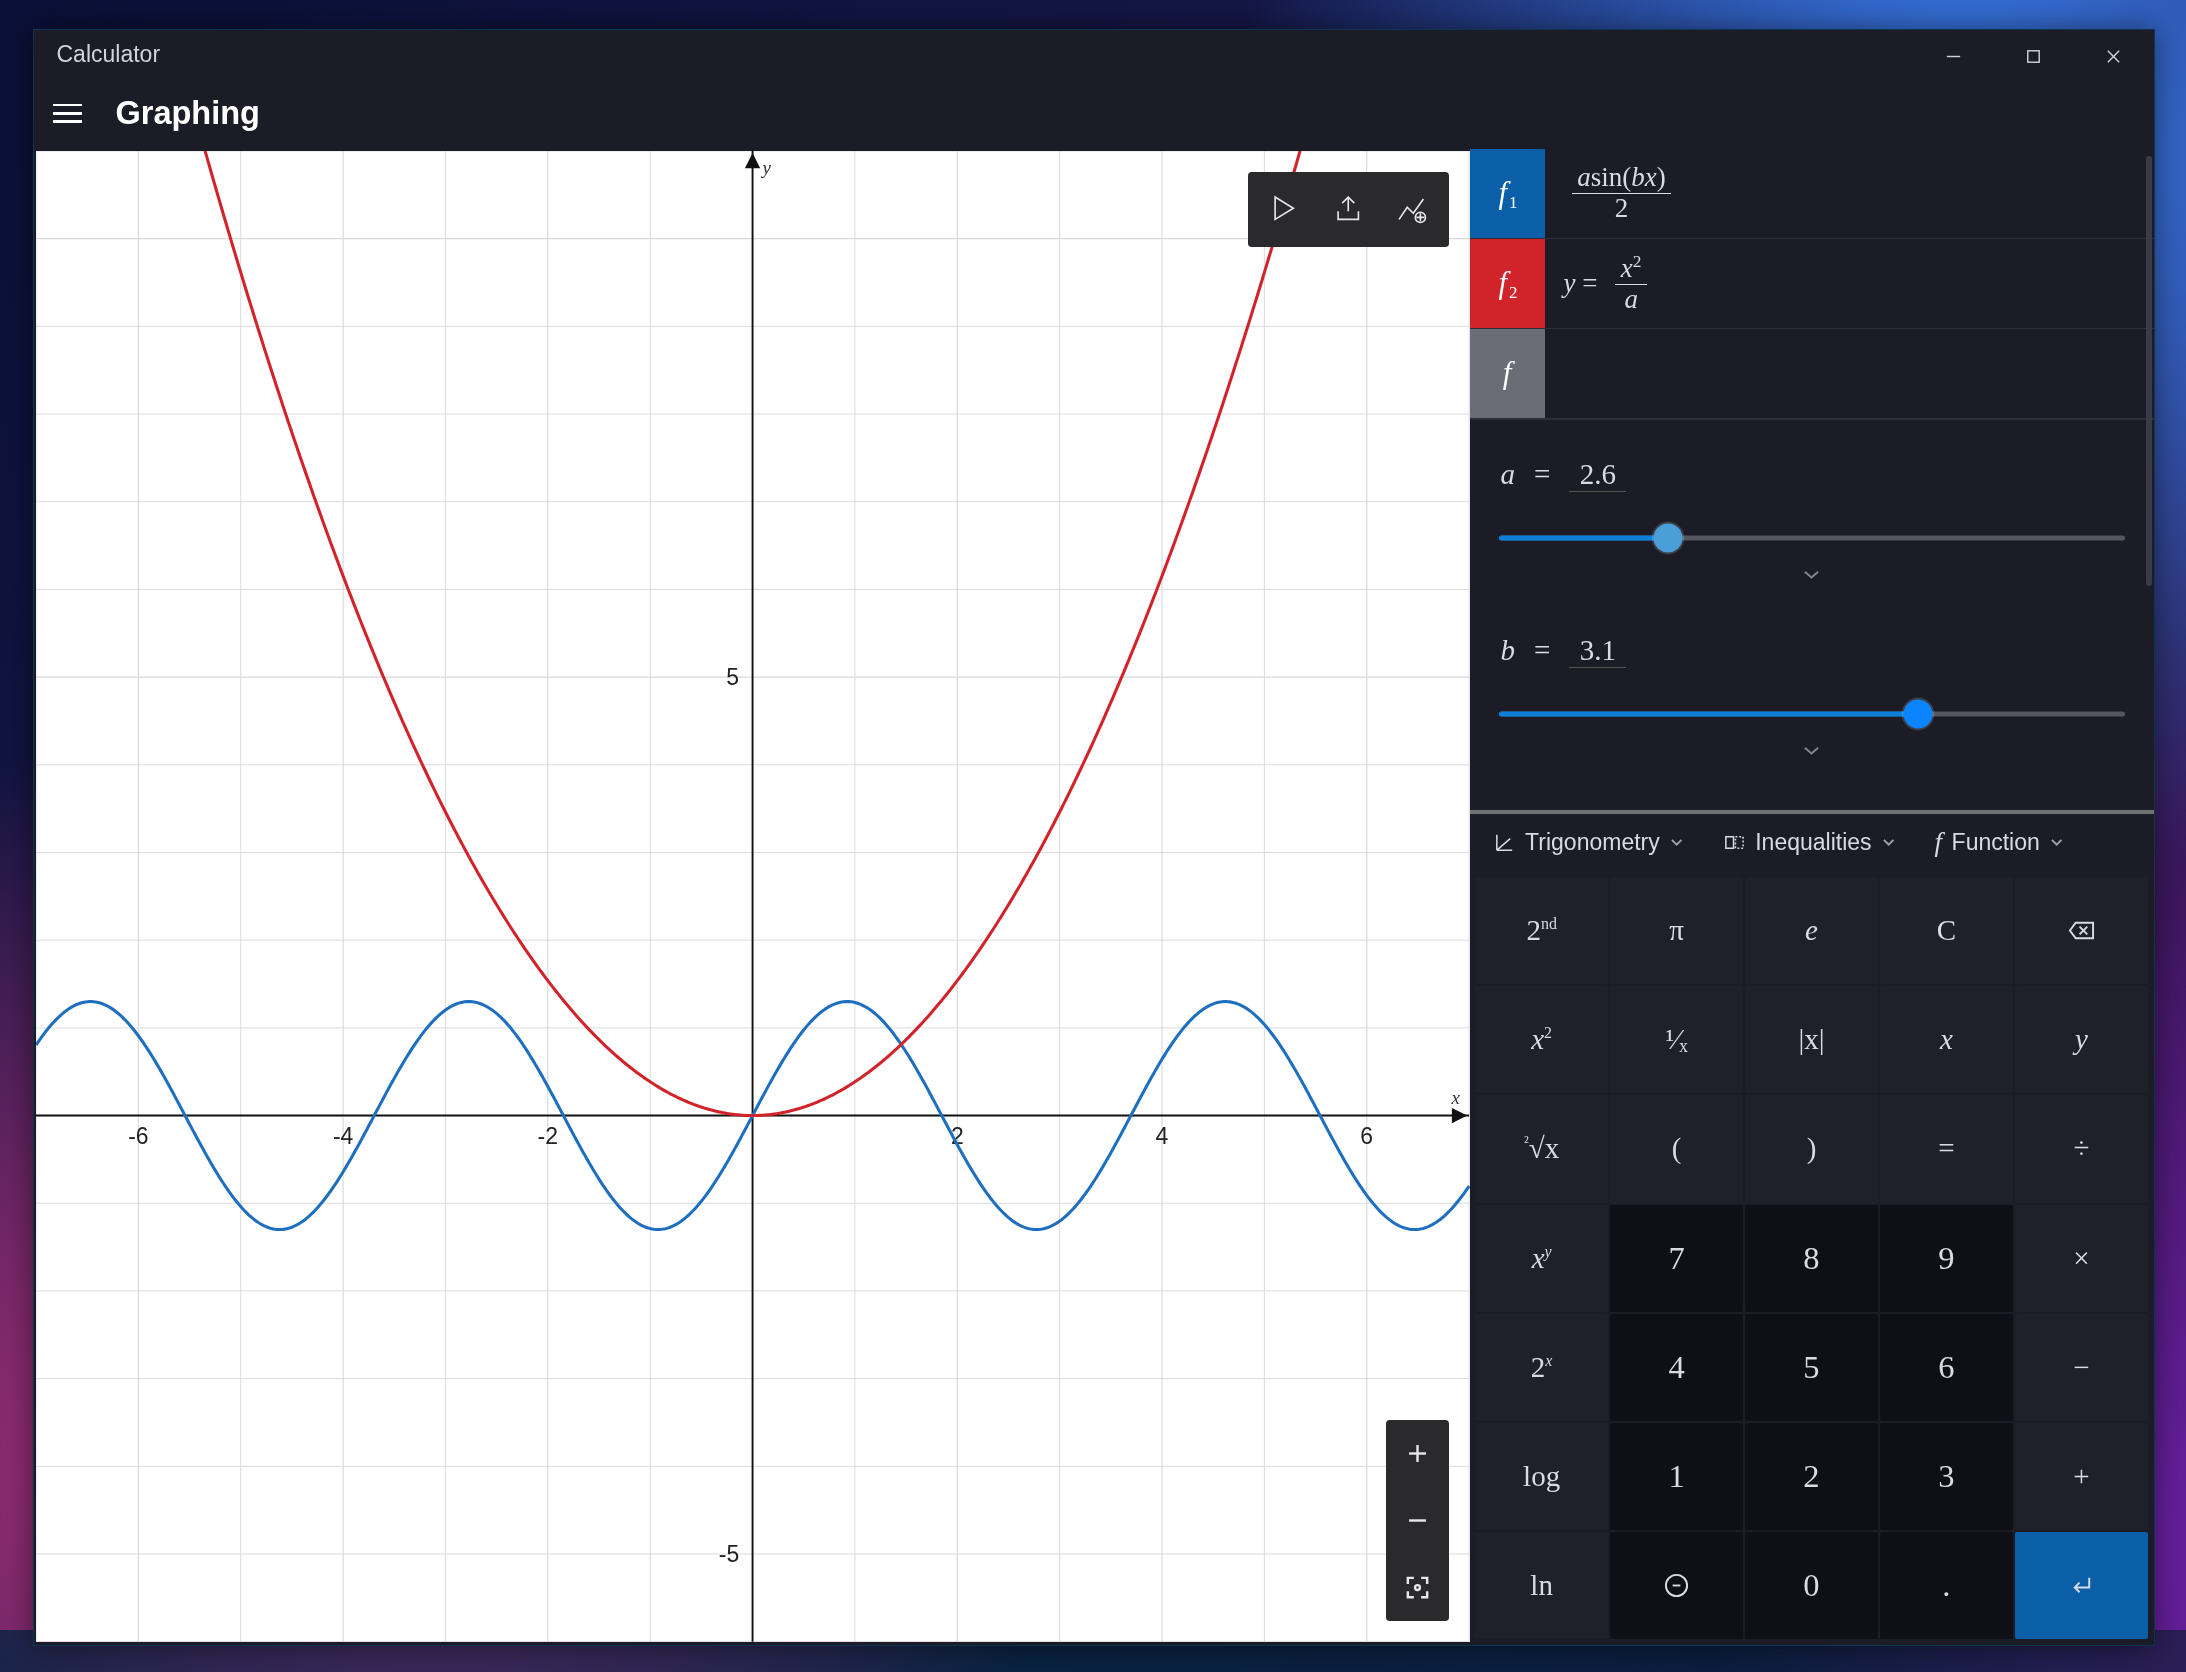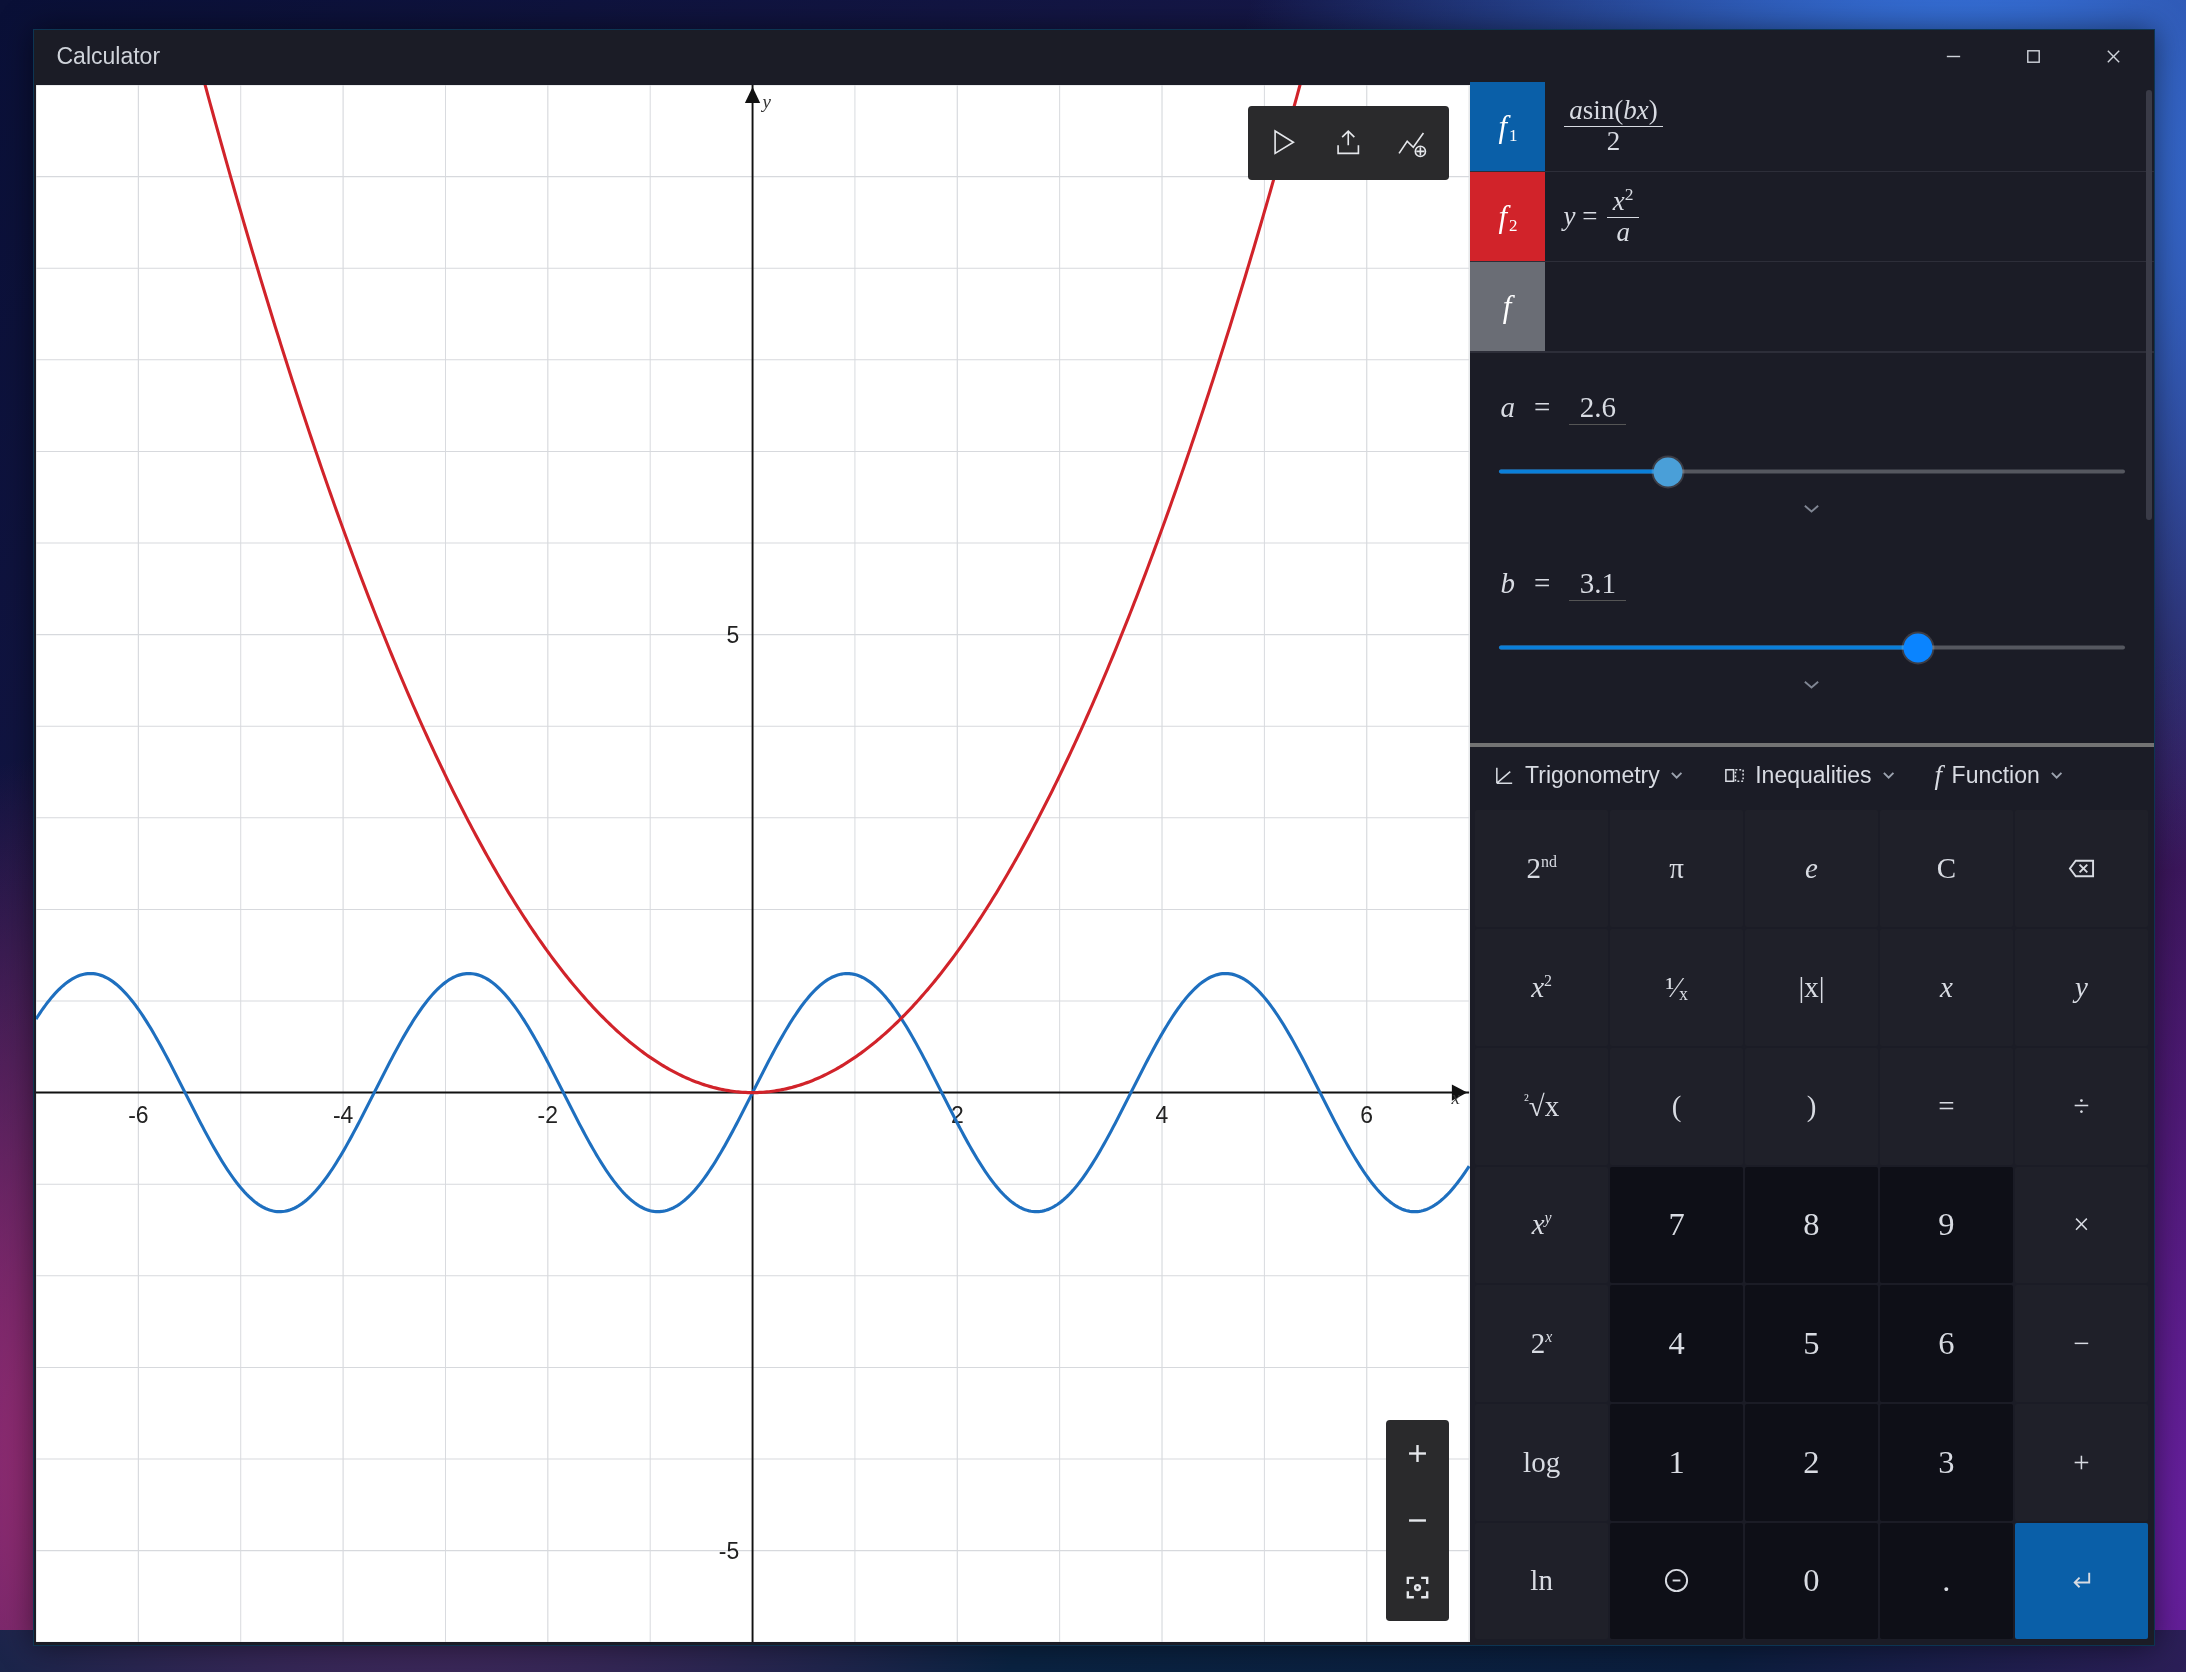--- a/index.html
+++ b/index.html
@@ -89,21 +89,21 @@
     position:relative;
   }
   .eq-badge .sub { font-size:17px; font-style:normal; position:relative; top:9.6px; left:1.9px;}
   .eq-body {
     flex:1; display:flex; align-items:center;
     padding-left: 19px;
     font-family:"Times New Roman", serif;
     font-size:27px; color:#d8dbe2;
   }
   .eq-placeholder { color:#9ca3af; font-family:"Segoe UI"; font-style:normal; font-size:25px;}
-  .eq-body .frac { display:flex; flex-direction:column; align-items:center; }
+  .eq-body .frac { display:flex; flex-direction:column; align-items:center;margin-left:8px; }
   .eq-body .frac .num { border-bottom:1.4px solid #d8dbe2; padding:0 5.7px; line-height:1.1;}
   .eq-body .frac .den { padding:0 5.7px; line-height:1.1;}
   .eq-body sup { font-size:.65em; vertical-align:super; }
   .vars { padding: 38px 29px 0 29px; border-top:1px solid #2d2e39;}
   .var-block { margin-bottom: 48px; }
   .var-head {
     display:flex; align-items:baseline; gap: 19px;
     font-family:"Times New Roman", serif; font-style:italic; font-size:29px;
     margin-bottom: 34px; padding-left: 1.9px;
   }
@@ -175,20 +175,28 @@
         </div>
         <div class="winbtn close">
           <svg viewBox="0 0 20 20">
               <line x1="4" y1="4" x2="16" y2="16"></line>
               <line x1="16" y1="4" x2="4" y2="16"></line>
             </svg>
         </div>
       </div>
     </div>
 
+    <div class="header">
+      <div class="hamburger">
+        <span></span>
+          <span></span>
+          <span></span>
+      </div>
+      <div class="mode-title">Graphing</div>
+    </div>
 
     <div class="content">
 
       <div class="graph-area">
         <svg id="plot" width="100%" height="100%" viewBox="0 0 1498 1554" preserveAspectRatio="none">
             <line x1="0" y1="0" x2="0" y2="1554" stroke="#d7d9dd" stroke-width="1"></line>
             <line x1="107" y1="0" x2="107" y2="1554" stroke="#d7d9dd" stroke-width="1.2"></line>
             <line x1="214" y1="0" x2="214" y2="1554" stroke="#d7d9dd" stroke-width="1"></line>
             <line x1="321" y1="0" x2="321" y2="1554" stroke="#d7d9dd" stroke-width="1.2"></line>
             <line x1="428" y1="0" x2="428" y2="1554" stroke="#d7d9dd" stroke-width="1"></line>

